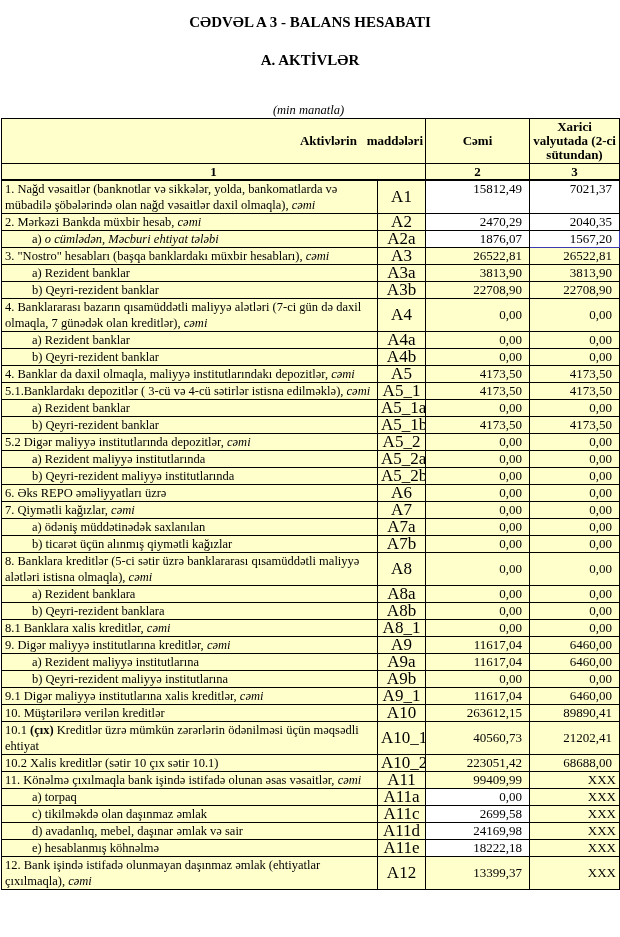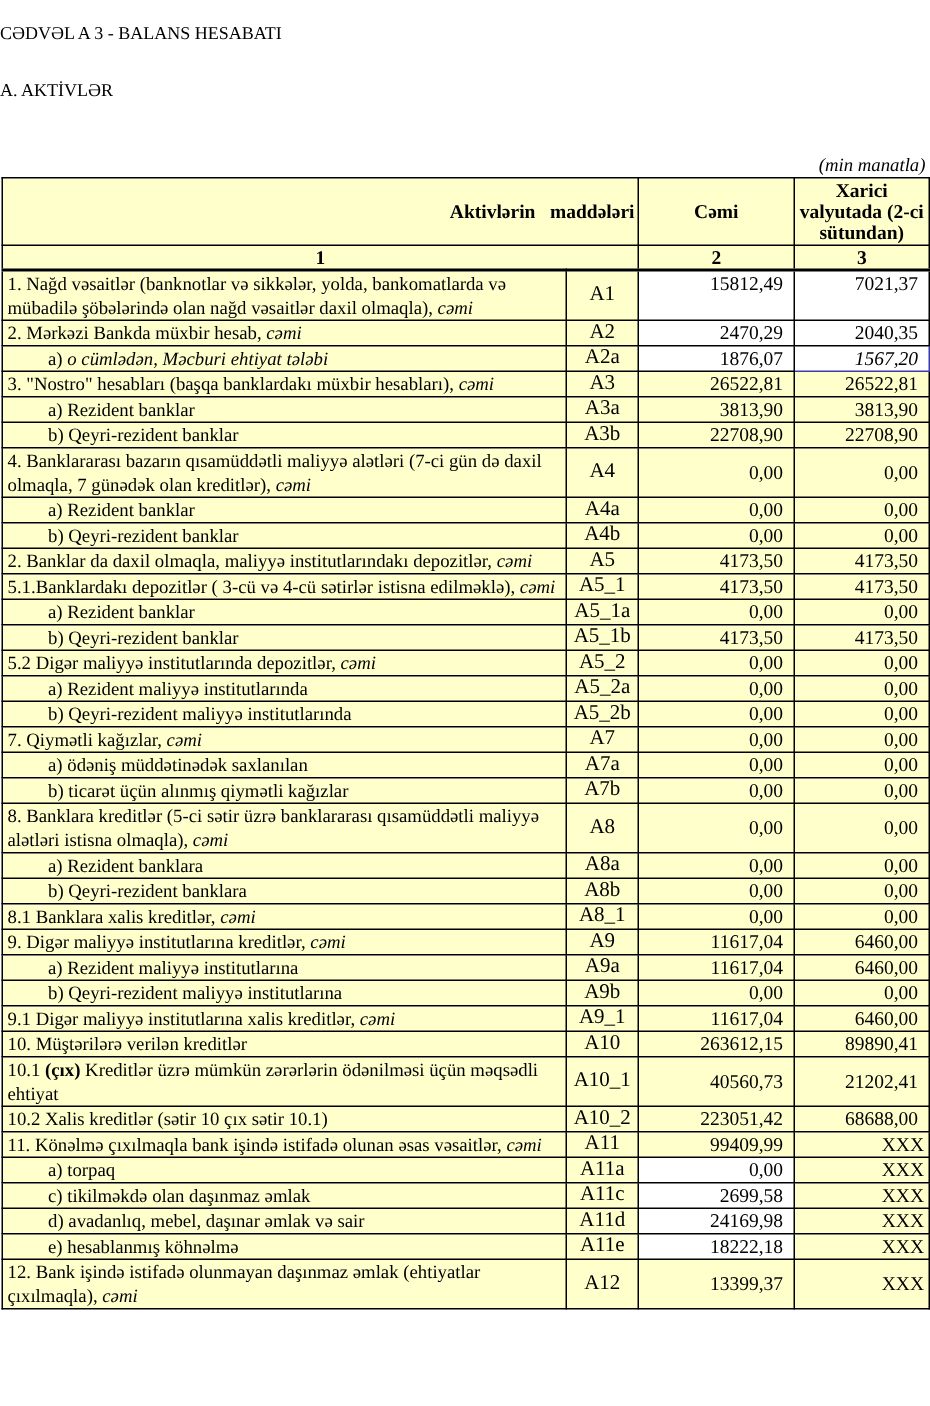--- a/index.html
+++ b/index.html
@@ -10,26 +10,26 @@
     --text-c:#000000;
   }
   *{box-sizing:border-box;}
   html,body{margin:0;padding:0;background:#ffffff;}
   .page{
     width:620px;height:937px;overflow:hidden;background:#ffffff;
     font-family:"Liberation Serif", "DejaVu Serif", serif;
     color:var(--text-c);position:relative;
   }
   .title{
-    text-align:left;font-weight:normal;font-size:12px;line-height:20px;
+    text-align:center;font-weight:bold;font-size:15px;line-height:20px;
     margin-top:12px;
   }
   .subtitle{margin-top:18px;}
   .unit-note{
-    text-align:right;font-style:italic;font-size:12.5px;line-height:14px;
+    text-align:center;font-style:italic;font-size:12.5px;line-height:14px;
     margin-top:33px;padding-right:3px;
   }
   table.balance{
     border-collapse:collapse;table-layout:fixed;width:618px;
     margin:1px 0 0 1px;
   }
   th,td{
     border:1px solid var(--border-c);
     font-size:12.5px;line-height:16px;padding:0 3px;
     overflow:hidden;
@@ -40,30 +40,30 @@
   }
   thead th.h-items{white-space:pre-wrap;text-align:right;}
   tr.numrow td{
     background:var(--cell-bg);font-weight:bold;text-align:center;
     border-bottom-width:2px;line-height:15px;font-size:13px;
   }
   td.label{background:var(--cell-bg);vertical-align:middle;}
   td.label.indent{padding-left:30px;}
   td.code{
     background:var(--cell-bg);text-align:center;vertical-align:middle;
-    font-size:14px;
+    font-size:17px;
   }
   td.val{
     background:var(--cell-bg);text-align:right;vertical-align:middle;
     padding-right:7px;font-size:13px;
   }
   td.val.white{background:var(--white-bg);}
   td.val.xxx{text-align:right;padding-right:3px;}
   td.val.vtop{vertical-align:top;}
-  td.val.blue-border{border:1.5px solid var(--hl-border);font-style:italic;}
+  td.val.blue-border{border:1.5px solid var(--hl-border);}
   .it{font-style:italic;}
   .bd{font-weight:bold;}
 </style>
 </head>
 <body>
 
 <div class="page">
   <div class="title">CƏDVƏL A 3 - BALANS HESABATI</div>
   <div class="title subtitle">A. AKTİVLƏR</div>
   <div class="unit-note">(min manatla)</div>
@@ -136,21 +136,21 @@
           <td class="val">0,00</td>
           <td class="val">0,00</td>
         </tr>
         <tr>
           <td class="label indent"><span class="">b) Qeyri-rezident banklar</span></td>
           <td class="code">A4b</td>
           <td class="val">0,00</td>
           <td class="val">0,00</td>
         </tr>
         <tr>
-          <td class="label"><span class="">2. Banklar da daxil olmaqla, maliyyə institutlarındakı depozitlər, </span><span class="it">cəmi</span></td>
+          <td class="label"><span class="">4. Banklar da daxil olmaqla, maliyyə institutlarındakı depozitlər, </span><span class="it">cəmi</span></td>
           <td class="code">A5</td>
           <td class="val">4173,50</td>
           <td class="val">4173,50</td>
         </tr>
         <tr>
           <td class="label"><span class="">5.1.Banklardakı depozitlər ( 3-cü və 4-cü sətirlər istisna edilməklə), </span><span class="it">cəmi</span></td>
           <td class="code">A5_1</td>
           <td class="val">4173,50</td>
           <td class="val">4173,50</td>
         </tr>
@@ -174,20 +174,26 @@
         </tr>
         <tr>
           <td class="label indent"><span class="">a) Rezident maliyyə institutlarında</span></td>
           <td class="code">A5_2a</td>
           <td class="val">0,00</td>
           <td class="val">0,00</td>
         </tr>
         <tr>
           <td class="label indent"><span class="">b) Qeyri-rezident maliyyə institutlarında</span></td>
           <td class="code">A5_2b</td>
+          <td class="val">0,00</td>
+          <td class="val">0,00</td>
+        </tr>
+        <tr>
+          <td class="label"><span class="">6. Əks REPO əməliyyatları üzrə</span></td>
+          <td class="code">A6</td>
           <td class="val">0,00</td>
           <td class="val">0,00</td>
         </tr>
         <tr>
           <td class="label"><span class="">7. Qiymətli kağızlar, </span><span class="it">cəmi</span></td>
           <td class="code">A7</td>
           <td class="val">0,00</td>
           <td class="val">0,00</td>
         </tr>
         <tr>

